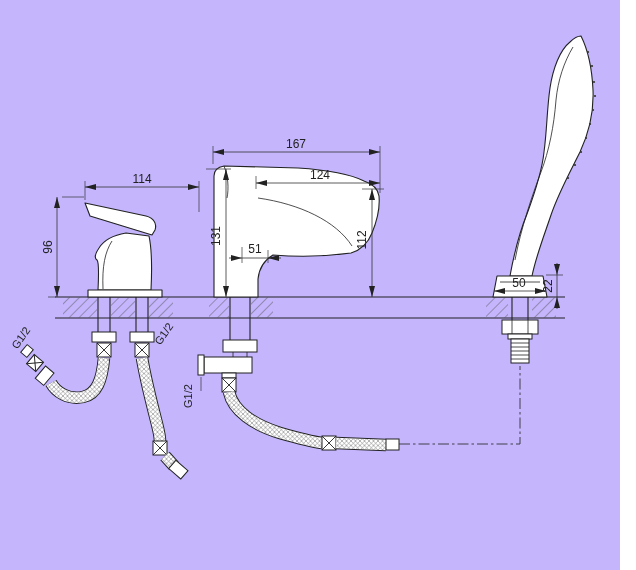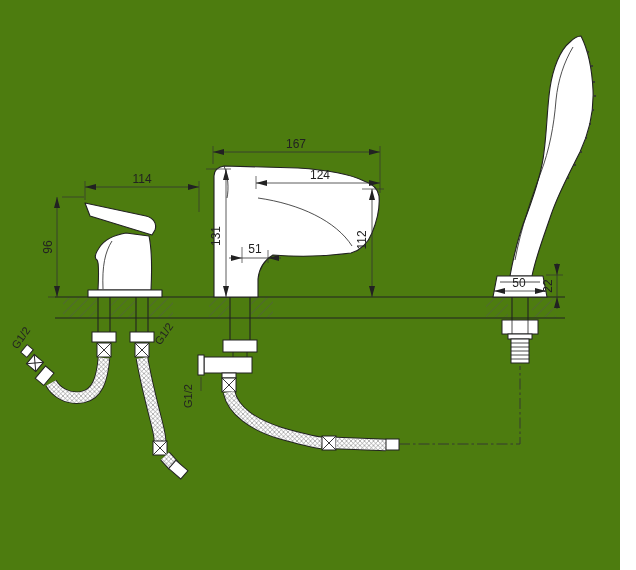--- a/index.html
+++ b/index.html
@@ -1,16 +1,16 @@
 <!DOCTYPE html>
 <html><head>
 <meta charset="utf-8">
 <style>
   html,body{margin:0;padding:0;background:#fff;}
-  .page{width:620px;height:570px;background:#4d7c0f;position:relative;overflow:hidden;
+  .page{width:620px;height:570px;background:#c4b5fd;position:relative;overflow:hidden;
         font-family:"Liberation Sans",sans-serif;}
   svg{display:block;}
   .ln{stroke:#222;stroke-width:1.1;fill:none;stroke-linejoin:round;}
   .fillwhite{fill:#fff;}
   .thin{stroke:#222;stroke-width:0.8;fill:none;}
   .dim{stroke:#333;stroke-width:0.8;fill:none;}
   .ext{stroke:#333;stroke-width:0.7;fill:none;}
   .dashdot{stroke:#333;stroke-width:0.9;fill:none;stroke-dasharray:11 3 2.5 3;}
   .fitting{fill:#fff;stroke:#222;stroke-width:1;}
   .xline{stroke:#222;stroke-width:0.9;}

